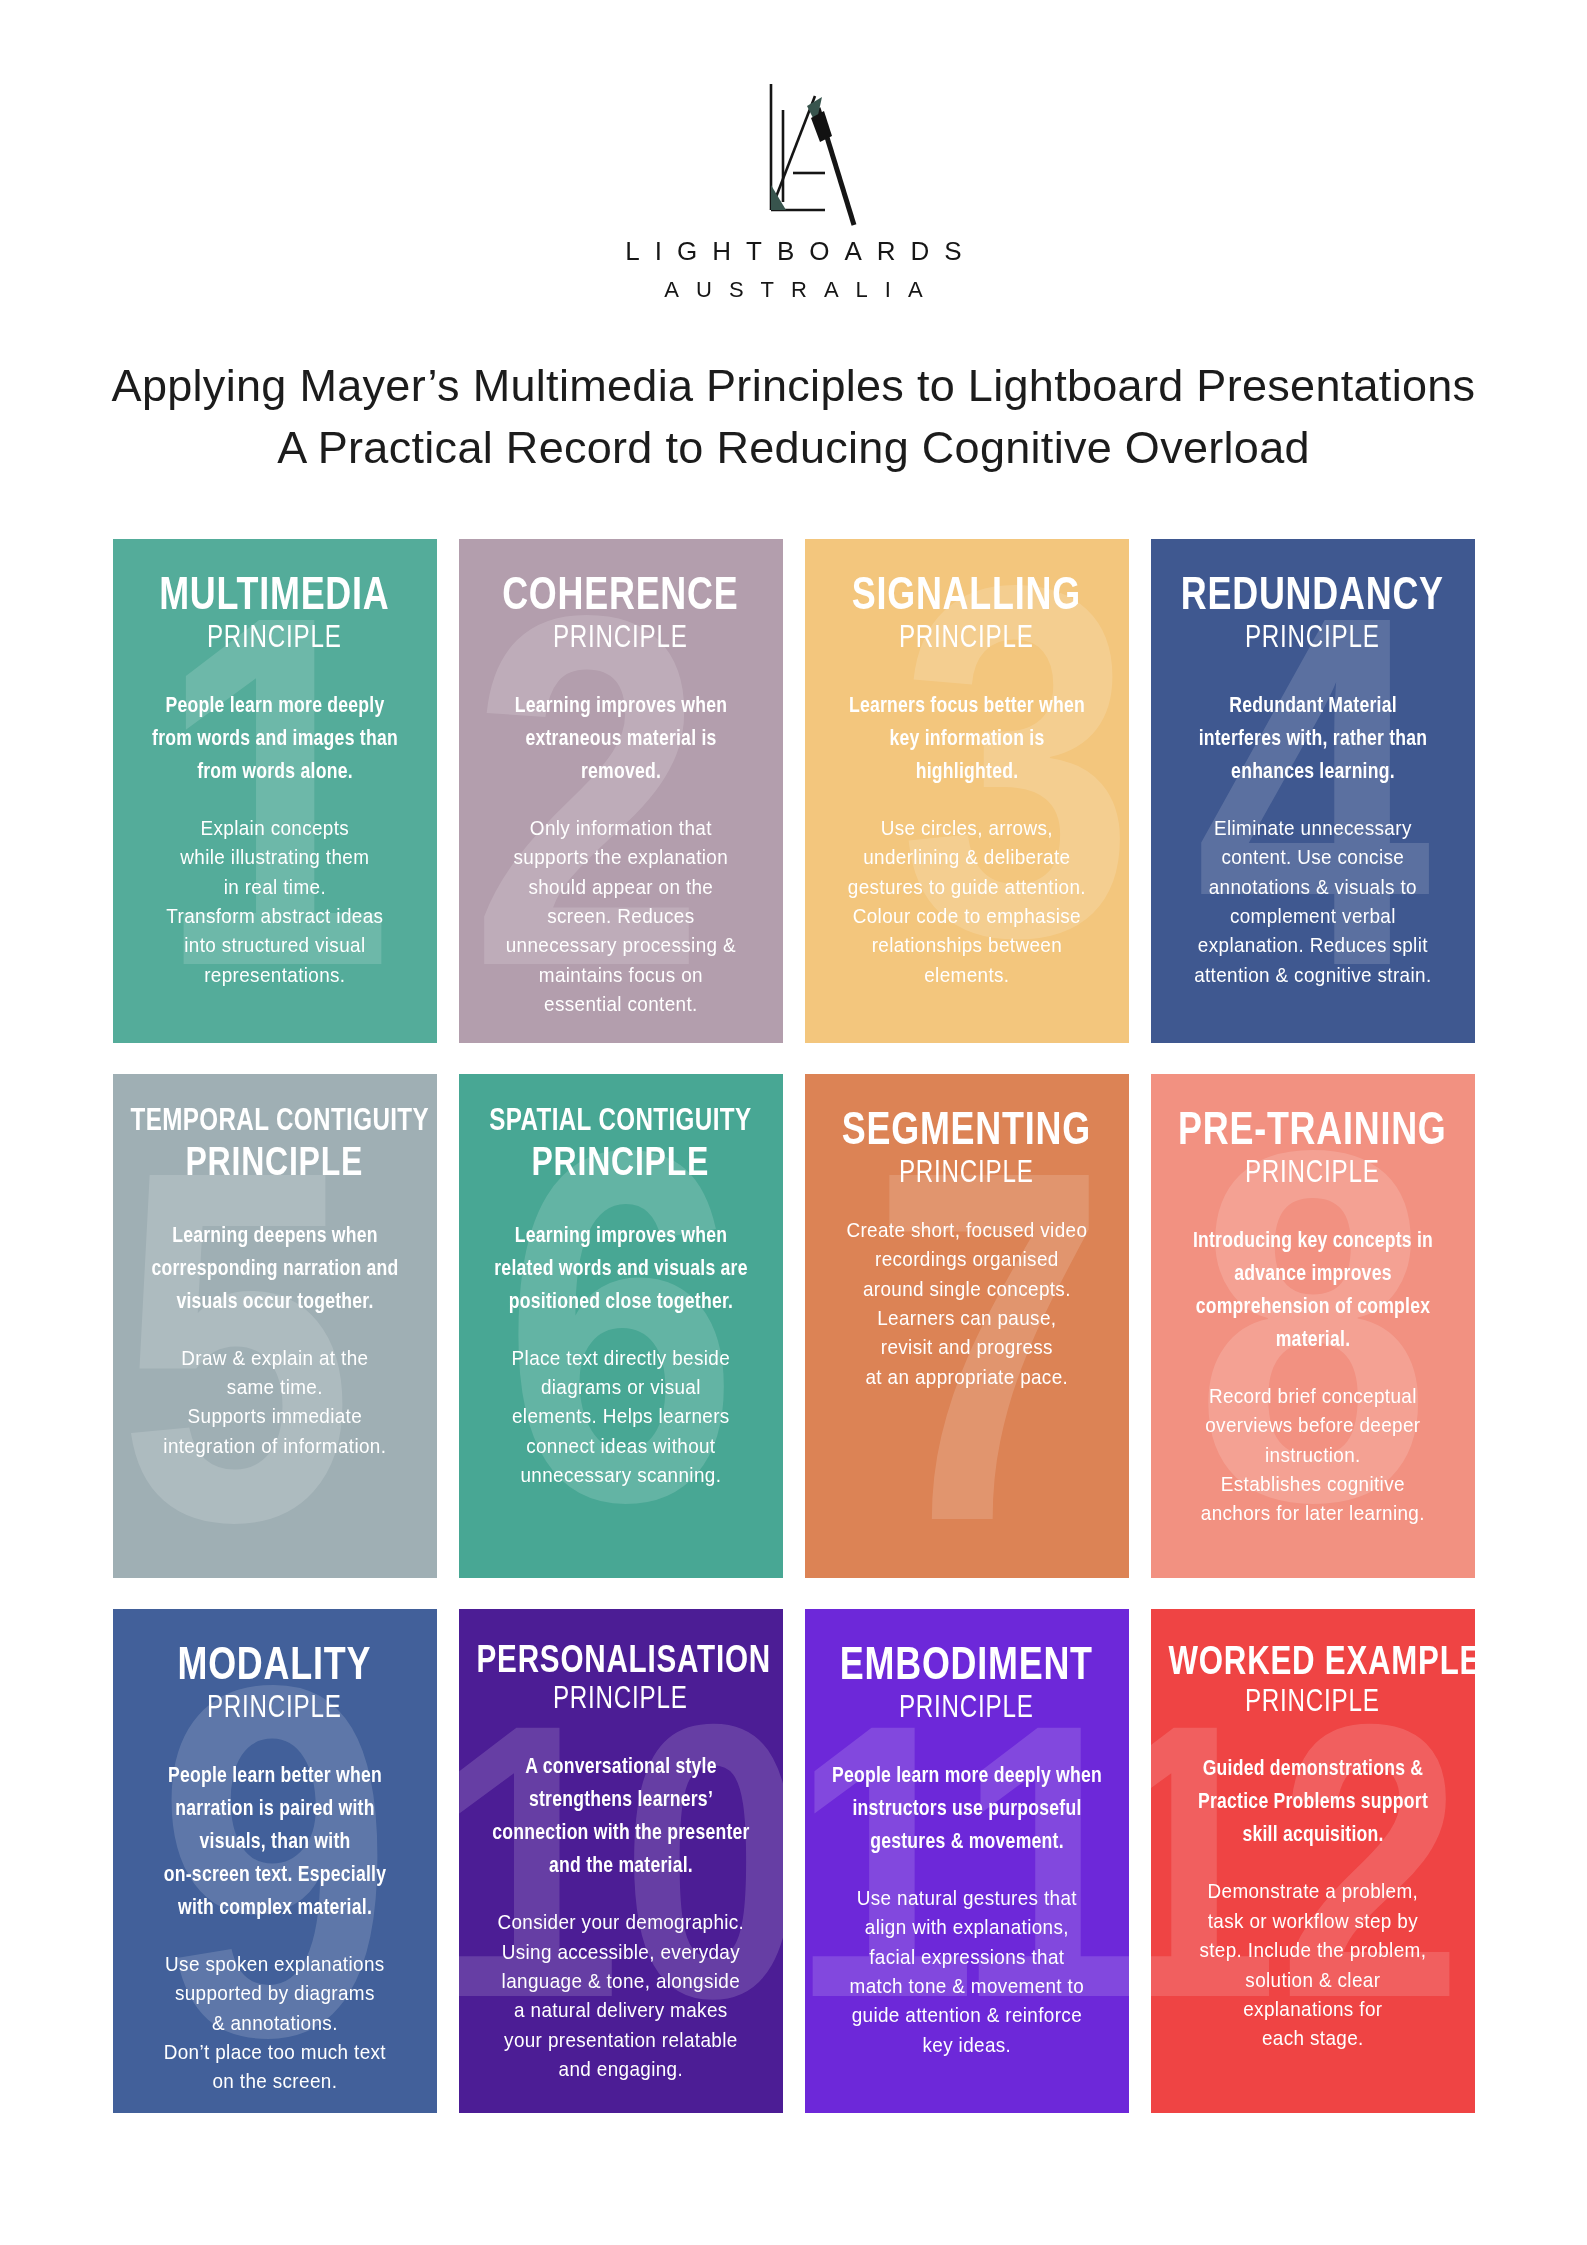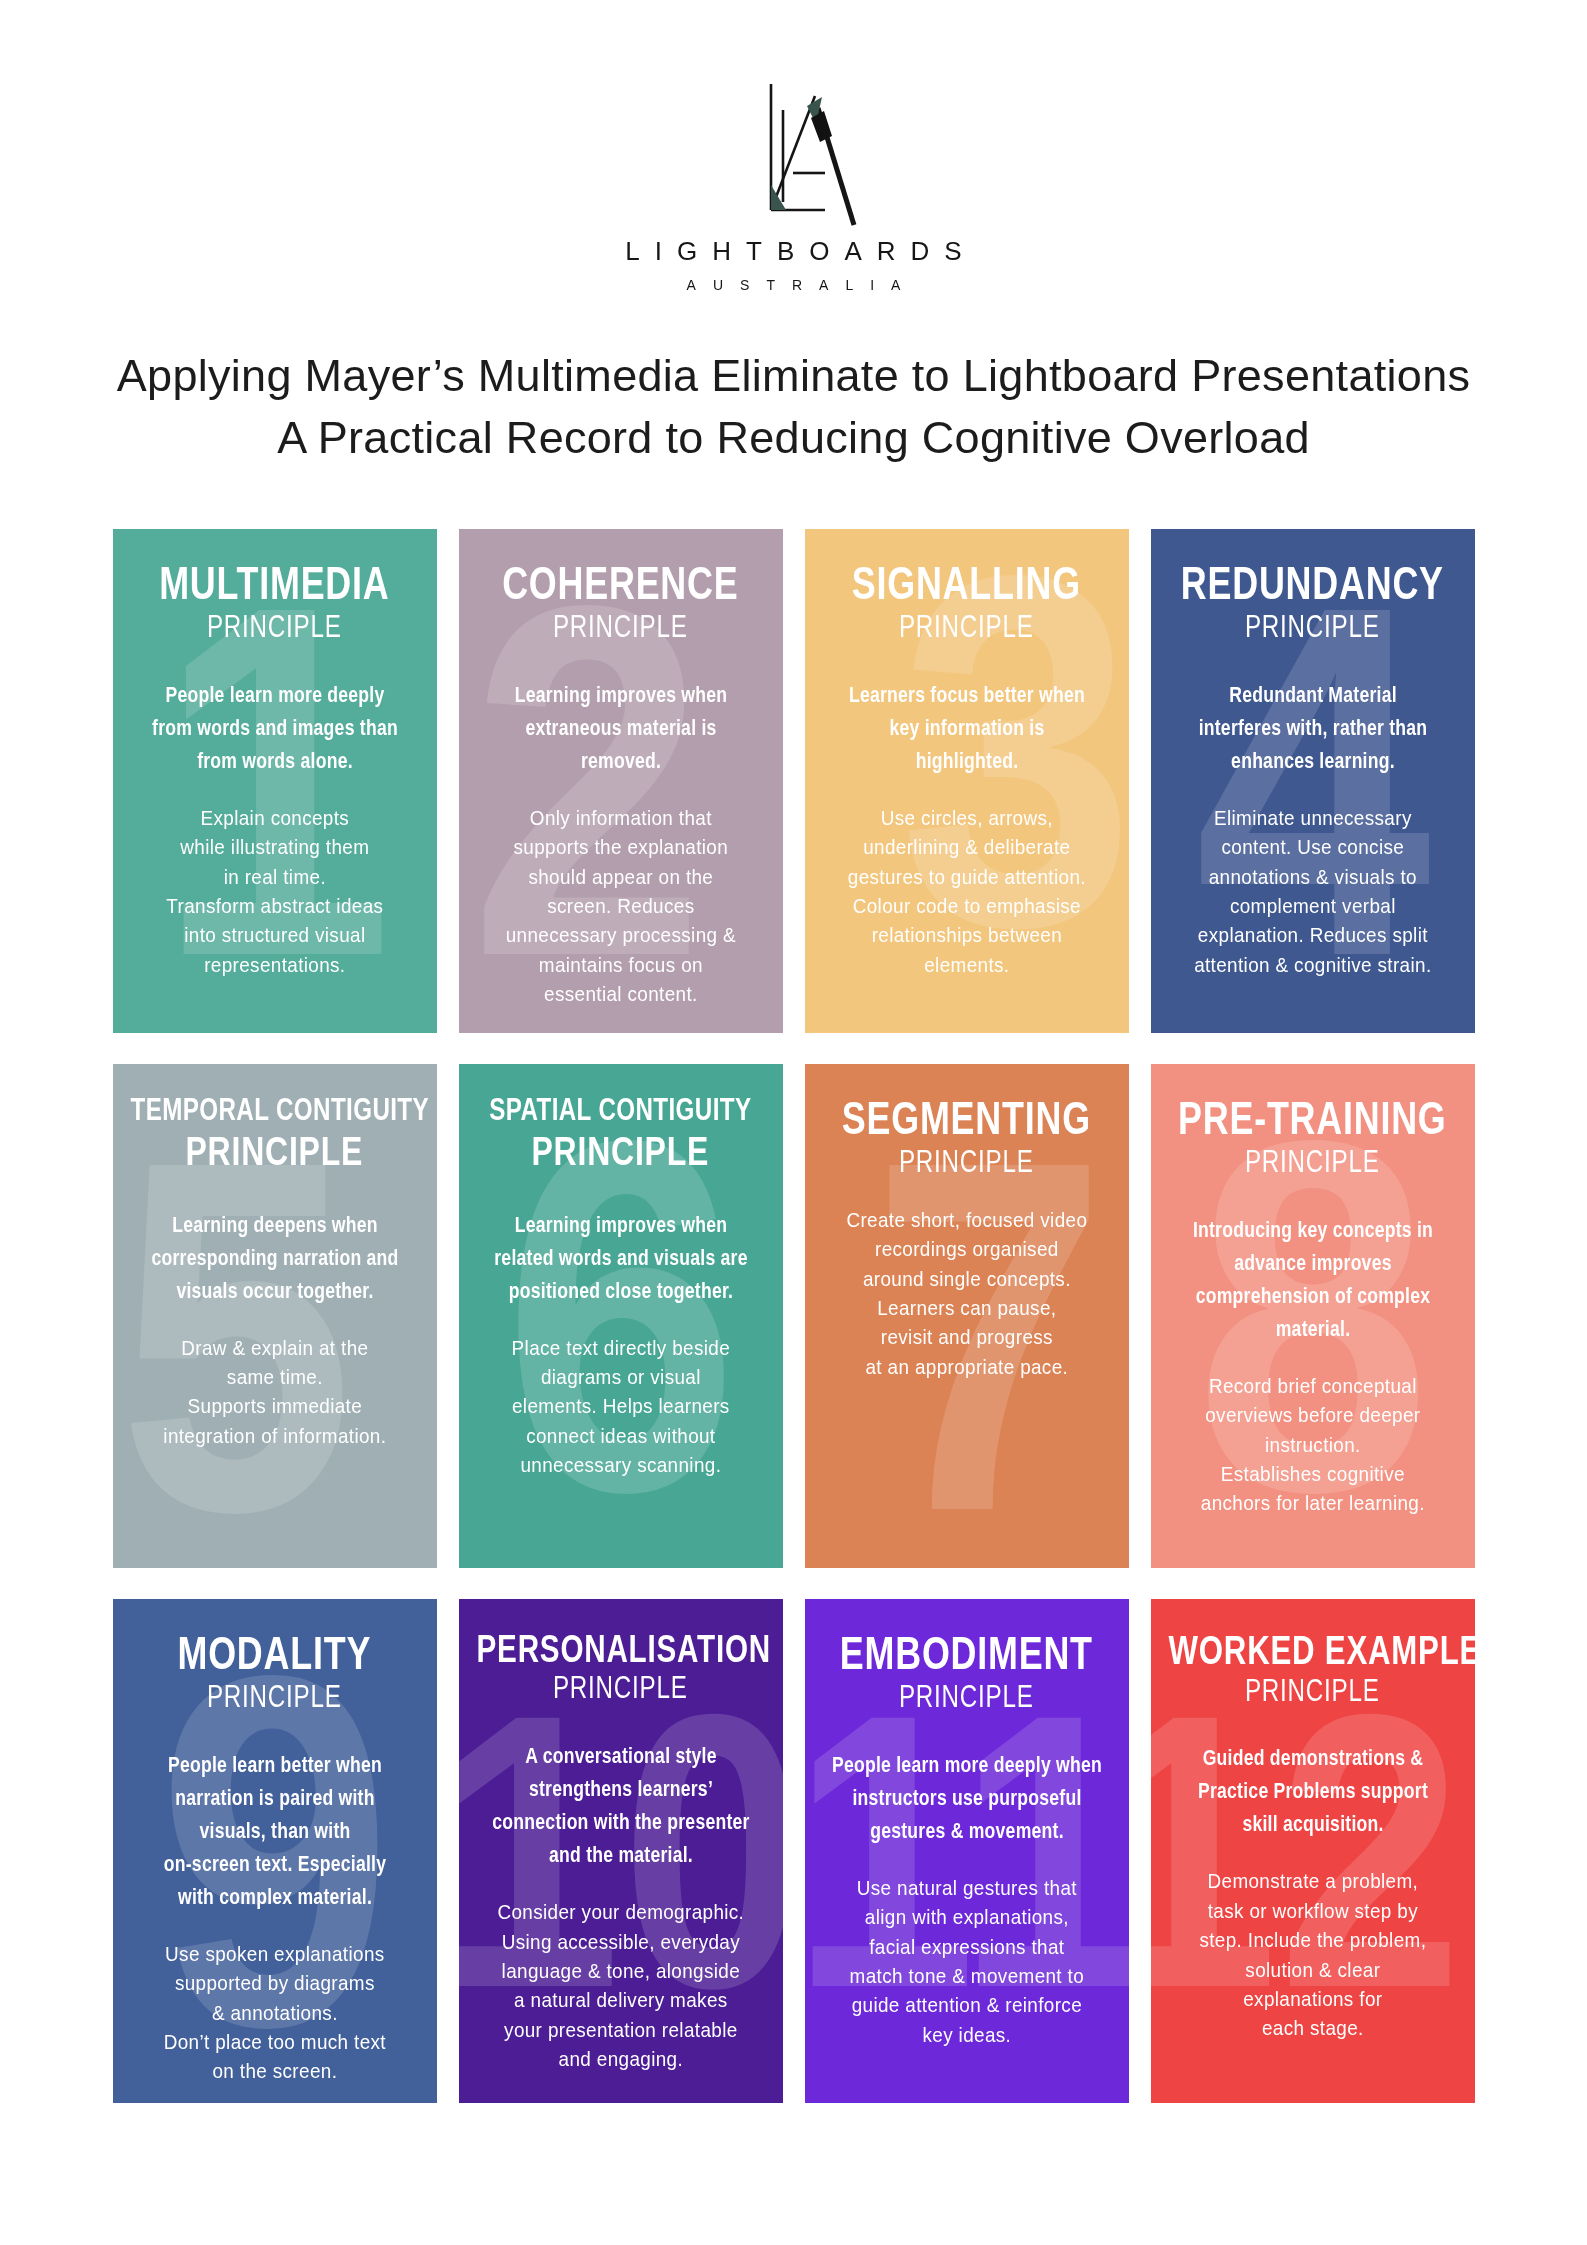--- a/index.html
+++ b/index.html
@@ -11,21 +11,21 @@
   }
   .header { padding-top: 78px; text-align: center; }
   .logo-mark { display: block; margin: 0 auto; }
   .brand {
     margin-top: 8px;
     font-size: 26px; font-weight: 400; letter-spacing: 15px;
     color: #161616; text-indent: 15px;
   }
   .country {
     margin-top: 10px;
-    font-size: 14px; font-weight: 400; letter-spacing: 17px;
+    font-size: 22px; font-weight: 400; letter-spacing: 17px;
     color: #161616; text-indent: 17px;
   }
   .poster-title {
     margin-top: 52px;
     text-align: center;
     font-size: 45px; line-height: 1.38; font-weight: 400;
     letter-spacing: 0.3px; color: #1c1c1c;
   }
   .grid {
     margin-top: 60px;
@@ -105,21 +105,21 @@
     <line class="logo-pen" x1="99" y1="30" x2="135" y2="147"></line>
     <polygon points="88,28 103,19 97,46" fill="#38544d"></polygon>
     <polygon points="92,40 105,33 113,58 101,64" fill="#121212"></polygon>
     <polygon points="52,107 52,132 67,132" fill="#38544d"></polygon>
   </svg>
   <div class="brand">LIGHTBOARDS</div>
   <div class="country">AUSTRALIA</div>
 </header>
 
 <div class="poster-title">
-  <div>Applying Mayer’s Multimedia Eliminate to Lightboard Presentations</div>
+  <div>Applying Mayer’s Multimedia Principles to Lightboard Presentations</div>
   <div>A Practical Record to Reducing Cognitive Overload</div>
 </div>
 
 <main class="grid">
 
   <section class="card" style="background: rgb(84, 172, 154);">
     <span class="watermark">1</span>
     <header class="card-head">
       <span class="card-title">MULTIMEDIA</span>
       <span class="card-sub">PRINCIPLE</span>

